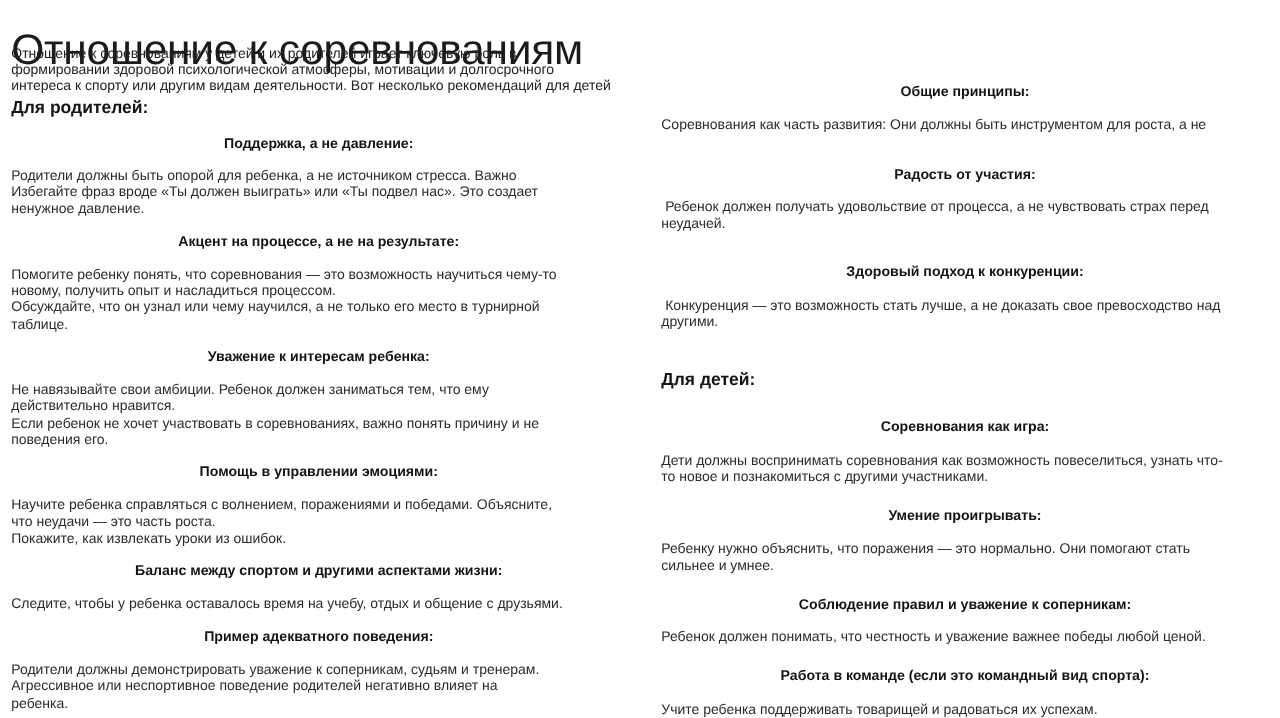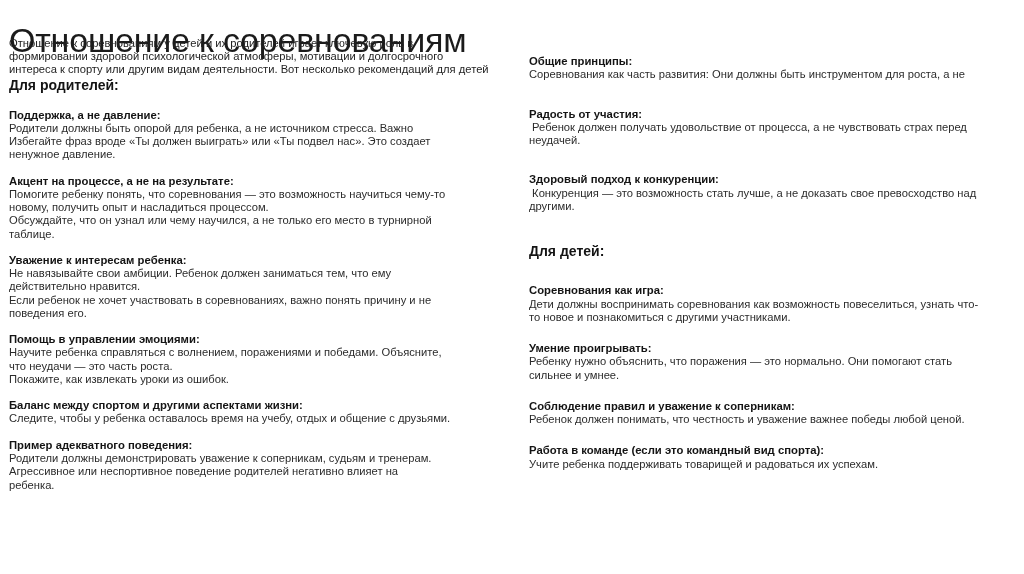--- a/index.html
+++ b/index.html
@@ -66,21 +66,22 @@
     margin-top: 13px;
   }
   .block:first-child {
     margin-top: 0;
   }
   .block-title {
     font-size: 11.3px;
     line-height: 13.4px;
     font-weight: bold;
     color: #141414;
-    margin: 0;
+    margin: 13px;
+    text-align: center;
   }
   .block-line {
     margin: 0;
     font-size: 11.2px;
     line-height: 13.2px;
     color: #2b2b2b;
     white-space: pre-wrap;
   }
   .spacer-lg {
     height: 30px;

